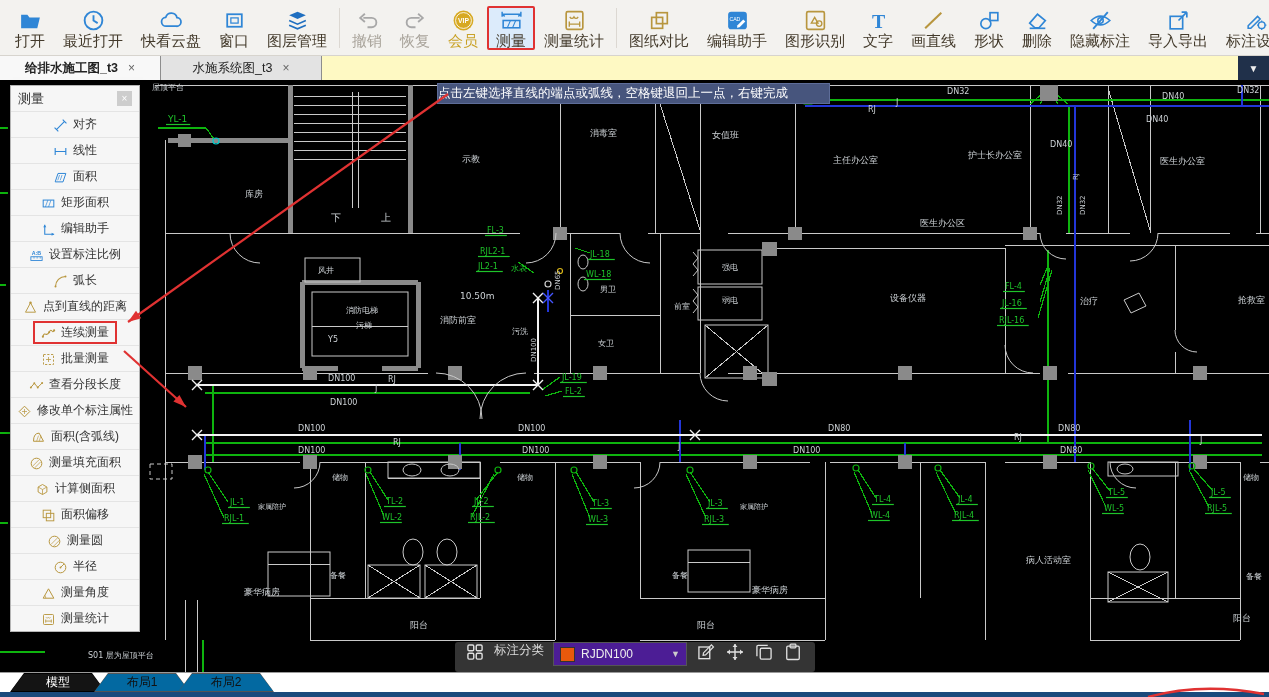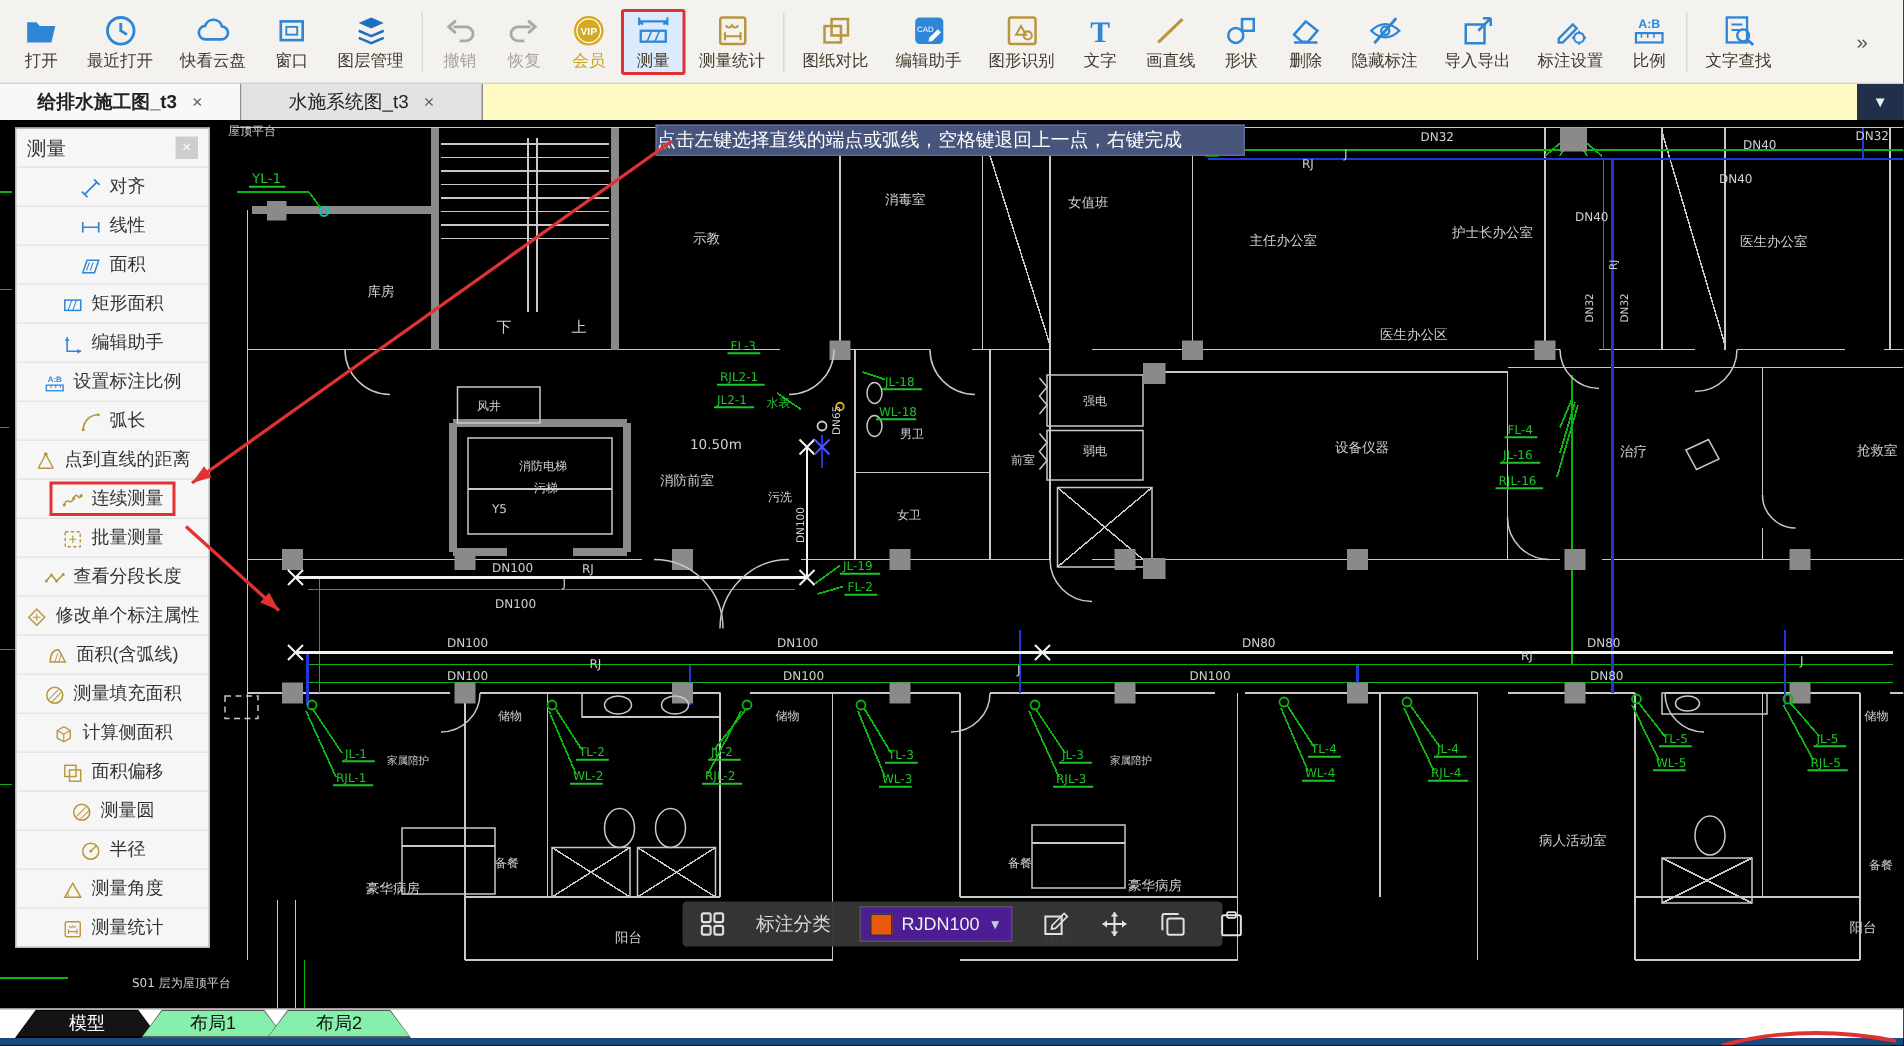--- a/index.html
+++ b/index.html
@@ -5,21 +5,21 @@
   html,body{margin:0;padding:0}
   body{width:1269px;height:697px;position:relative;overflow:hidden;background:#000;
        font-family:"Liberation Sans",sans-serif;-webkit-font-smoothing:antialiased}
   
   #toolbar{position:absolute;top:0;left:0;width:1269px;height:56px;background:#f3f2ef;
            border-bottom:1px solid #d7d4ce;display:flex;align-items:center;padding:0 6px;
            box-sizing:border-box;z-index:4}
   .tbi{display:flex;flex-direction:column;align-items:center;justify-content:center;
        padding:2px 9px;gap:1px;cursor:pointer;flex:none}
   .tbic{width:25px;height:25px;display:flex;align-items:center;justify-content:center}
-  .tbi .lb{font-size:11px;color:#433a2b;white-space:nowrap;line-height:14px}
+  .tbi .lb{font-size:15px;color:#433a2b;white-space:nowrap;line-height:14px}
   .tbi.dis .lb{color:#a9a49b}
   .tbi.vip .lb{color:#c9a227}
   .tbi.hl{border:2px solid #e03232;background:#dcebfb;padding:0 7px;border-radius:2px}
   .tbsep{width:1px;height:40px;background:#dcd8d2;margin:0 3px;flex:none}
   .tbi.more{margin-left:auto}
   
   #tabbar{position:absolute;top:56px;left:0;width:1269px;height:24px;background:#fef9c3;
           display:flex;z-index:4}
   .dtab{display:flex;align-items:center;justify-content:center;gap:10px;width:160px;
         background:#e3e3e3;border-right:1px solid #8d8d8d;font-size:12.5px;color:#222;cursor:pointer}
@@ -40,38 +40,38 @@
          padding:0 7px;font-size:13px;color:#333}
   .pclose{width:15px;height:15px;background:#cdcdcd;color:#fff;display:flex;align-items:center;
           justify-content:center;font-size:10px;cursor:pointer}
   .pitem{height:26px;display:flex;align-items:center;justify-content:center;gap:5px;
          font-size:12px;color:#333;border-top:1px solid #e4e4e4;cursor:pointer;
          box-sizing:border-box;white-space:nowrap}
   .pitem .grp{display:flex;align-items:flex-end;gap:5px}
   .pitem .grp.hlbox{border:2px solid #e03232;padding:1px 6px}
   .pic{width:15px;height:15px;flex:none;display:flex}
   
-  #bbar{position:absolute;left:455px;top:601px;width:360px;height:30px;
-        background:rgba(54,54,54,.97);border-radius:3px;display:flex;align-items:center;
-        z-index:6;padding:0 10px;box-sizing:border-box;gap:19px}
+  #bbar{position:absolute;left:455px;top:642px;width:360px;height:30px;
+        background:rgba(54,54,54,.97);border-radius:3px;display:flex;align-items:flex-start;
+        z-index:6;padding:0 10px;box-sizing:border-box;gap:9px}
   .bbic{width:20px;height:20px;flex:none;display:flex;cursor:pointer}
   #bbar .lb{color:#ddd;font-size:12.5px;white-space:nowrap}
   .bdrop{display:flex;align-items:center;background:#4c1d95;border:1px solid #555;height:22px;
          width:120px;padding:0 6px;gap:6px;cursor:pointer}
   .swatch{width:13px;height:13px;border:1px solid #333;flex:none}
   .bdrop .val{color:#eee;font-size:12px;flex:1}
   .bdrop .car{color:#ccc;font-size:9px}
   
   #ltabs{position:absolute;left:0;top:672px;width:1269px;height:20px;background:#fff;
          border-top:1px solid #9a9a9a;display:flex;align-items:flex-start;padding-left:10px;
          box-sizing:border-box;z-index:4}
   .ltab{position:relative;height:19px;width:96px;margin-right:-12px;cursor:pointer}
   .ltab .shape{position:absolute;left:0;top:0;width:96px;height:19px;background:#555;
                clip-path:polygon(14px 0,82px 0,96px 19px,0 19px)}
-  .ltab .inner{position:absolute;left:1px;top:1px;width:94px;height:17px;background:#86efac;
+  .ltab .inner{position:absolute;left:1px;top:1px;width:94px;height:17px;background:#0369a1;
                clip-path:polygon(13px 0,81px 0,94px 17px,0 17px);display:flex;align-items:center;
                justify-content:center;font-size:12px;color:#111}
   .ltab.act .shape{background:#000}
   .ltab.act .inner{background:#141414;color:#fff}
   #bluestrip{position:absolute;left:0;top:692px;width:1269px;height:5px;background:#1a4a7c;z-index:4}
   
   #overlay{position:absolute;left:0;top:0;width:1269px;height:697px;z-index:9;pointer-events:none}
 </style>
 </head>
 <body>

